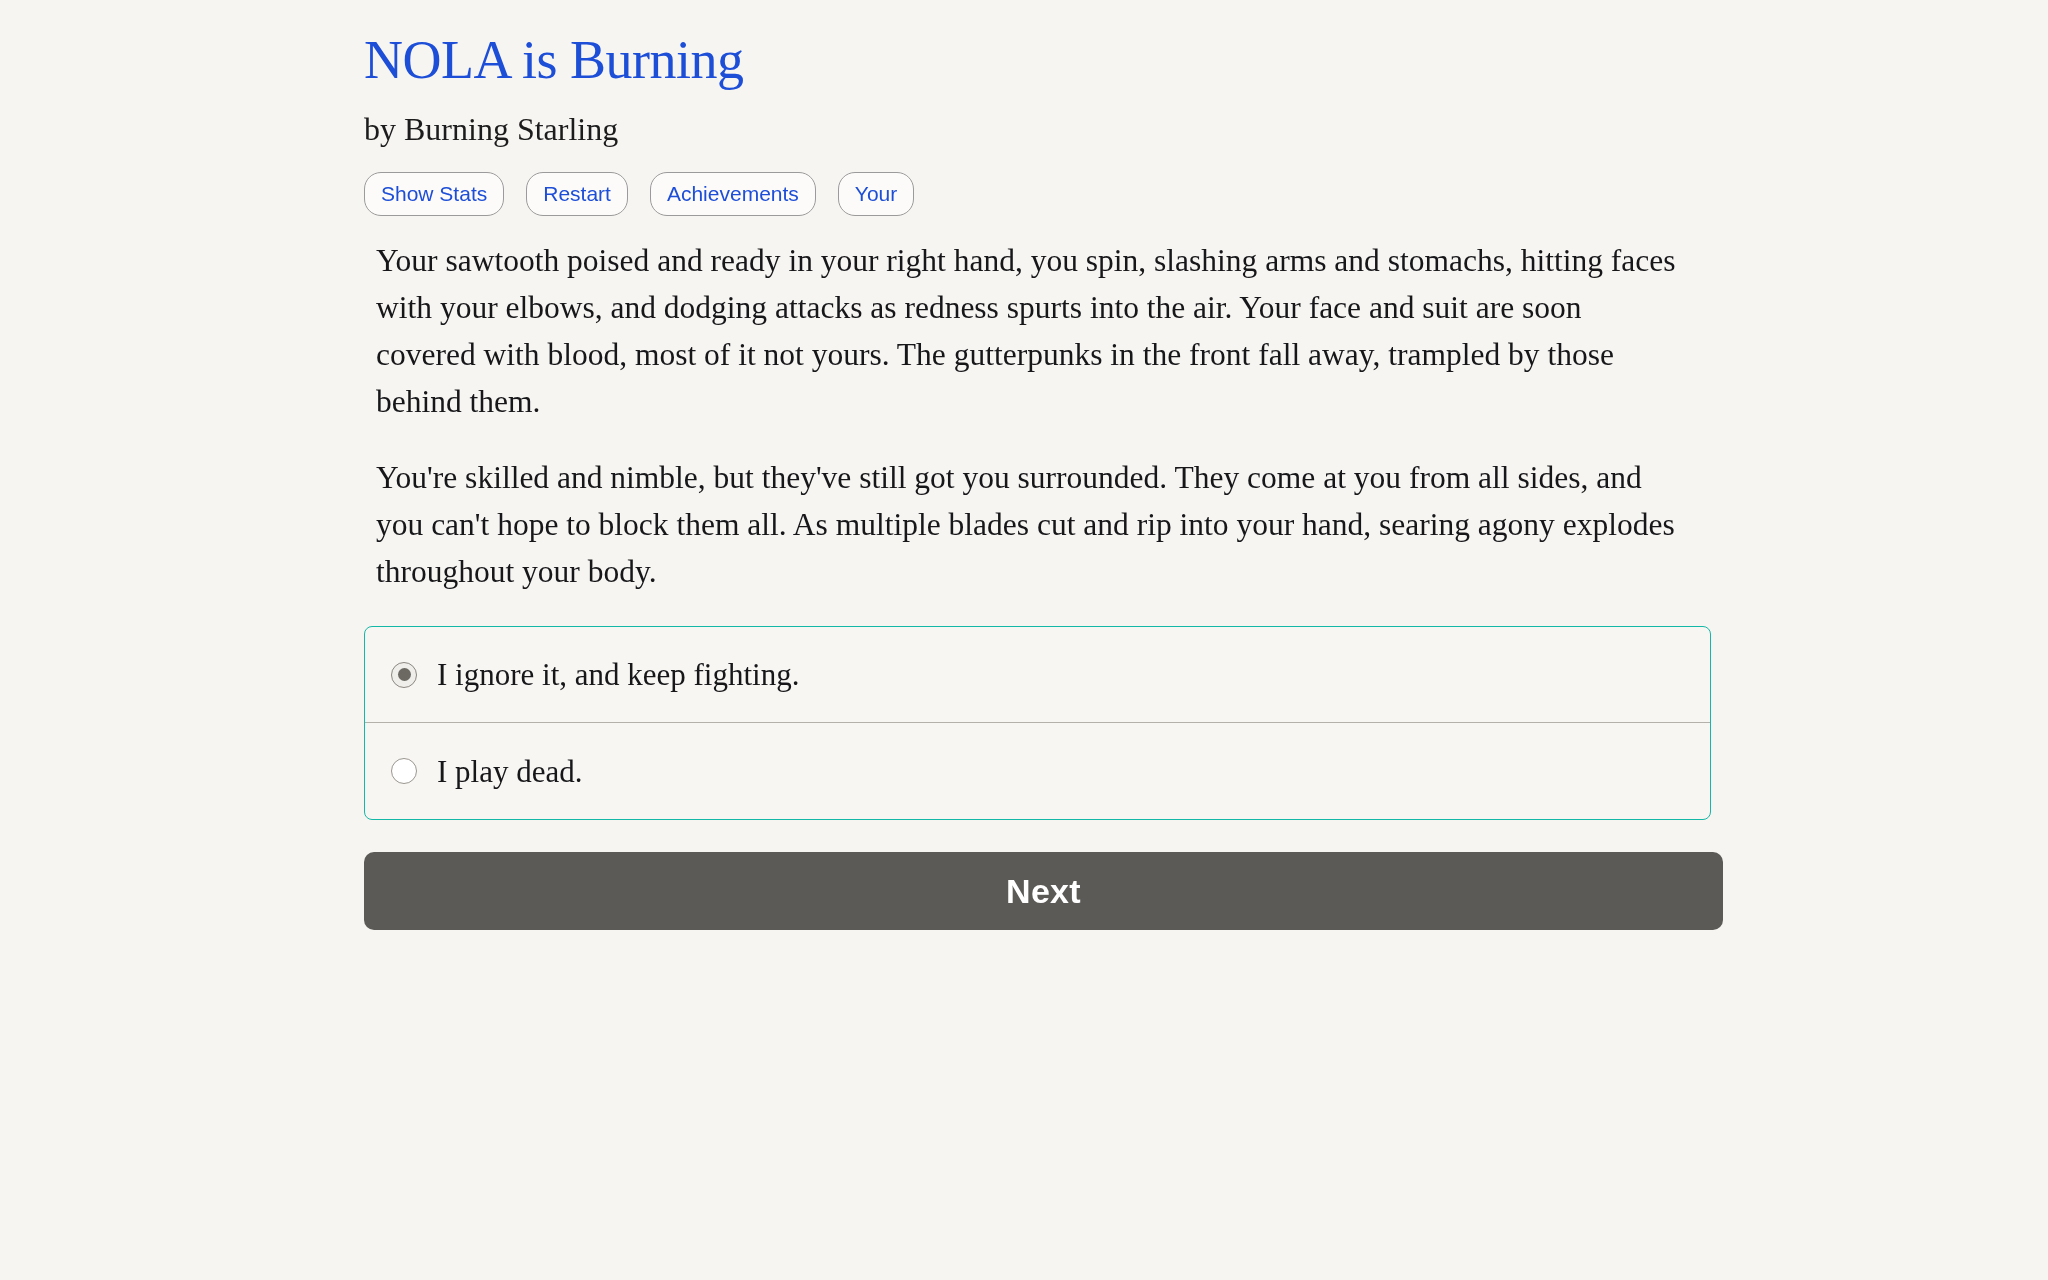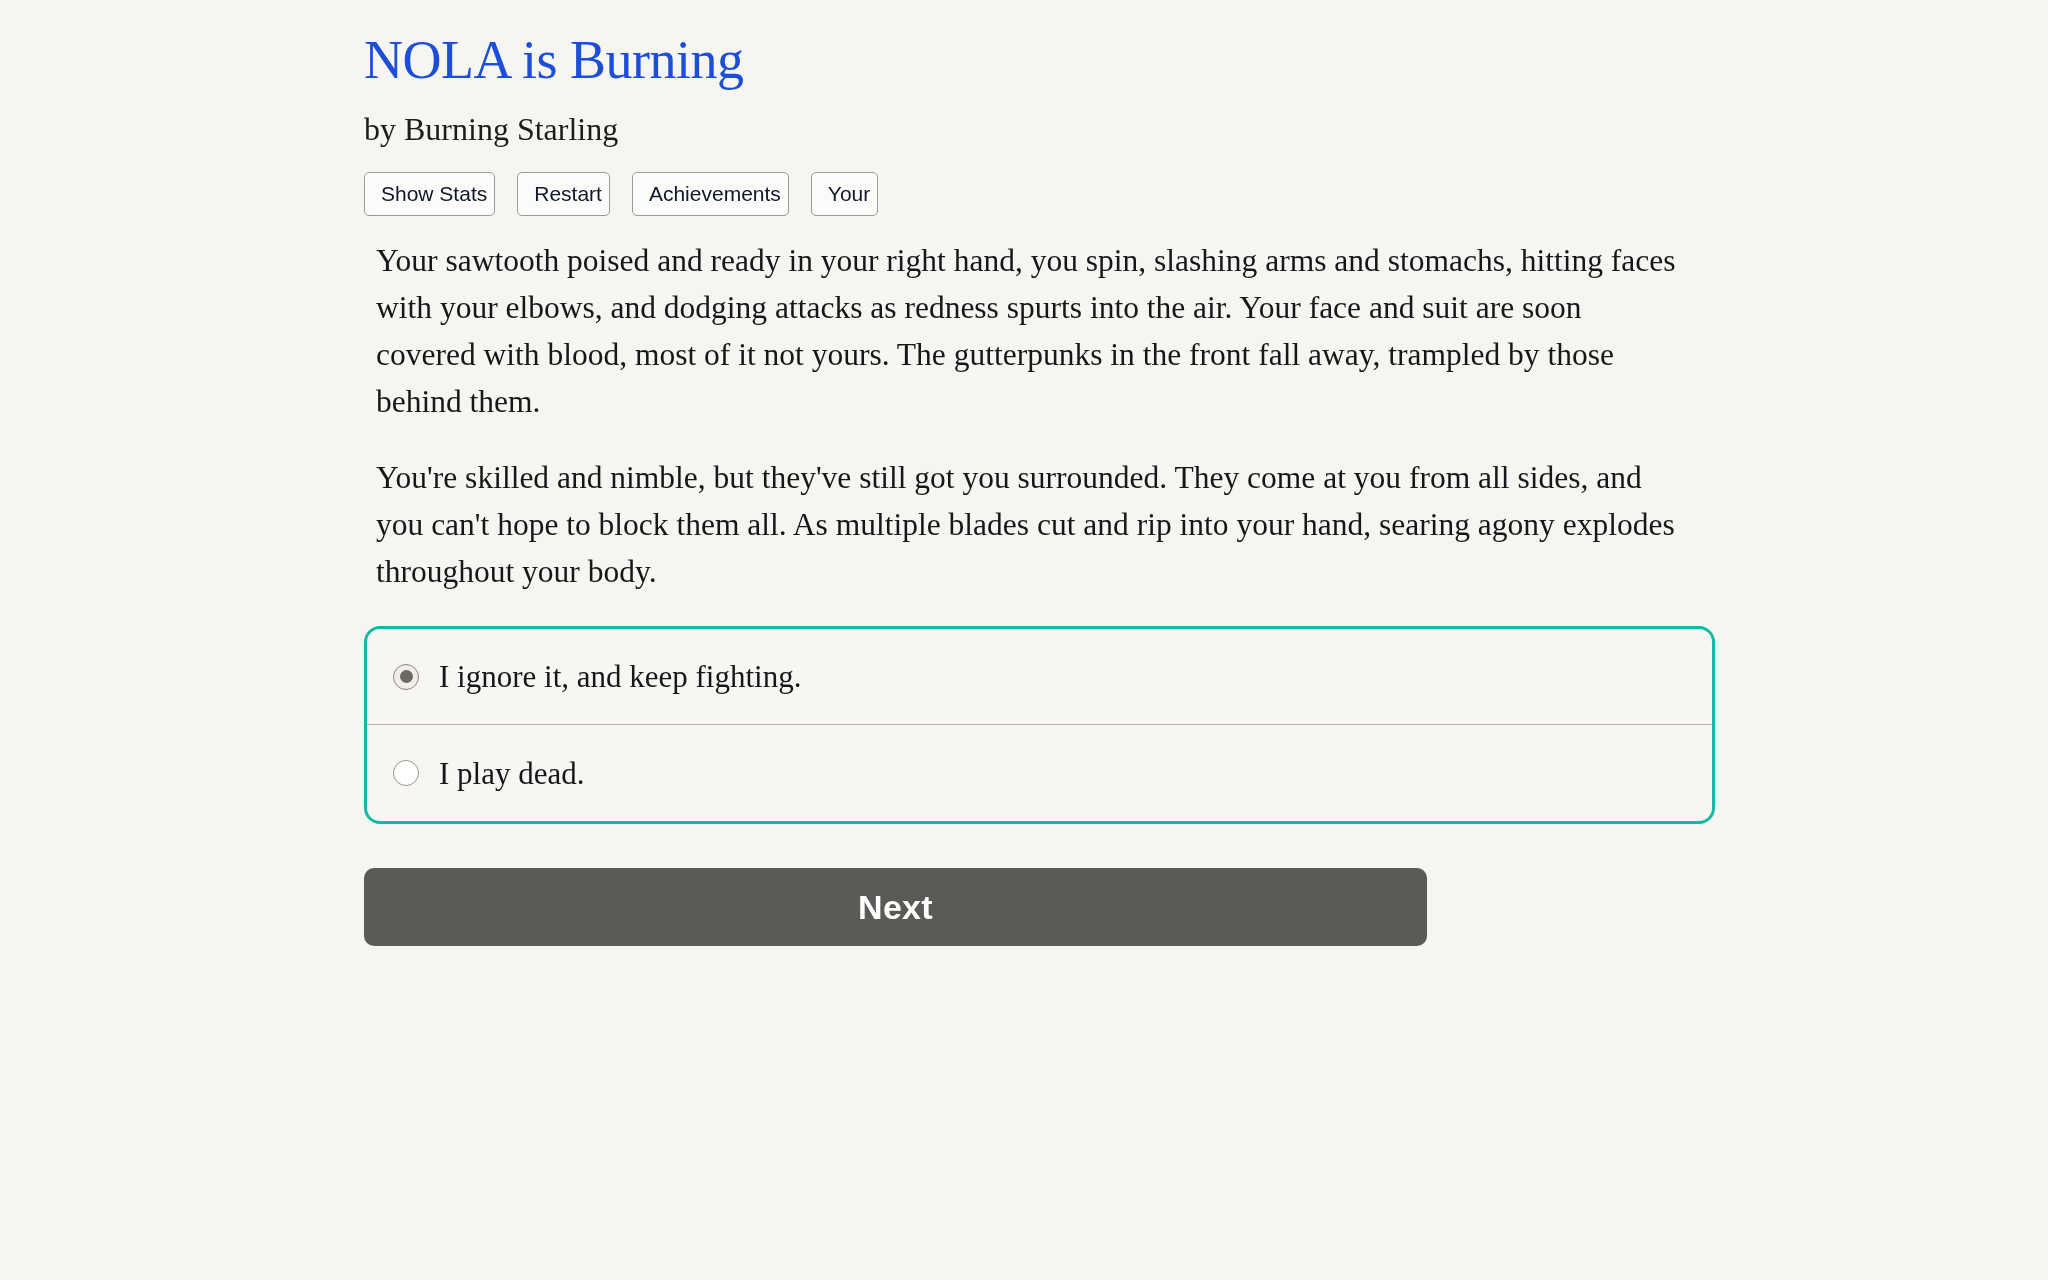--- a/index.html
+++ b/index.html
@@ -36,43 +36,43 @@
   .toolbar {
     margin: 24px 0 0 0;
     display: flex;
     gap: 22px;
     align-items: center;
   }
   .tool-button {
     font-family: "Liberation Sans", sans-serif;
     font-size: 21px;
     line-height: 1;
-    padding: 10px 7px 11px 16px;
+    padding: 10px 16px 11px 16px;
     background: #fcfbf9;
     border: 1px solid #9b9b9b;
-    border-radius: 5px;
-    color: #0f172a;
+    border-radius: 17px;
+    color: #1d4ed8;
     cursor: pointer;
     white-space: nowrap;
   }
   .story {
     margin-top: 22px;
     width: 1322px;
   }
   .story p {
     font-size: 31.5px;
     line-height: 1.49;
     margin: 0 0 30px 12px;
     color: #17171a;
   }
   .choices {
     margin-top: 18px;
     width: 1345px;
-    border: 3px solid #14b8a6;
-    border-radius: 16px;
+    border: 1px solid #14b8a6;
+    border-radius: 8px;
     background: #f8f6f3;
     overflow: hidden;
   }
   .choice {
     display: flex;
     align-items: center;
     gap: 20px;
     padding: 26px 0 26px 26px;
     border-bottom: 1px solid #b4b0aa;
     cursor: pointer;
@@ -106,22 +106,22 @@
     margin: -6.5px 0 0 -6.5px;
     border-radius: 50%;
     background: #6c6963;
   }
   .choice-label {
     font-size: 31px;
     color: #17171a;
     line-height: 1.2;
   }
   .next-button {
-    margin-top: 44px;
-    width: 1063px;
+    margin-top: 32px;
+    width: 1359px;
     height: 78px;
     background: #5c5a56;
     border: none;
     border-radius: 10px;
     color: #ffffff;
     font-family: "Liberation Sans", sans-serif;
     font-size: 34px;
     font-weight: 700;
     cursor: pointer;
     display: flex;

